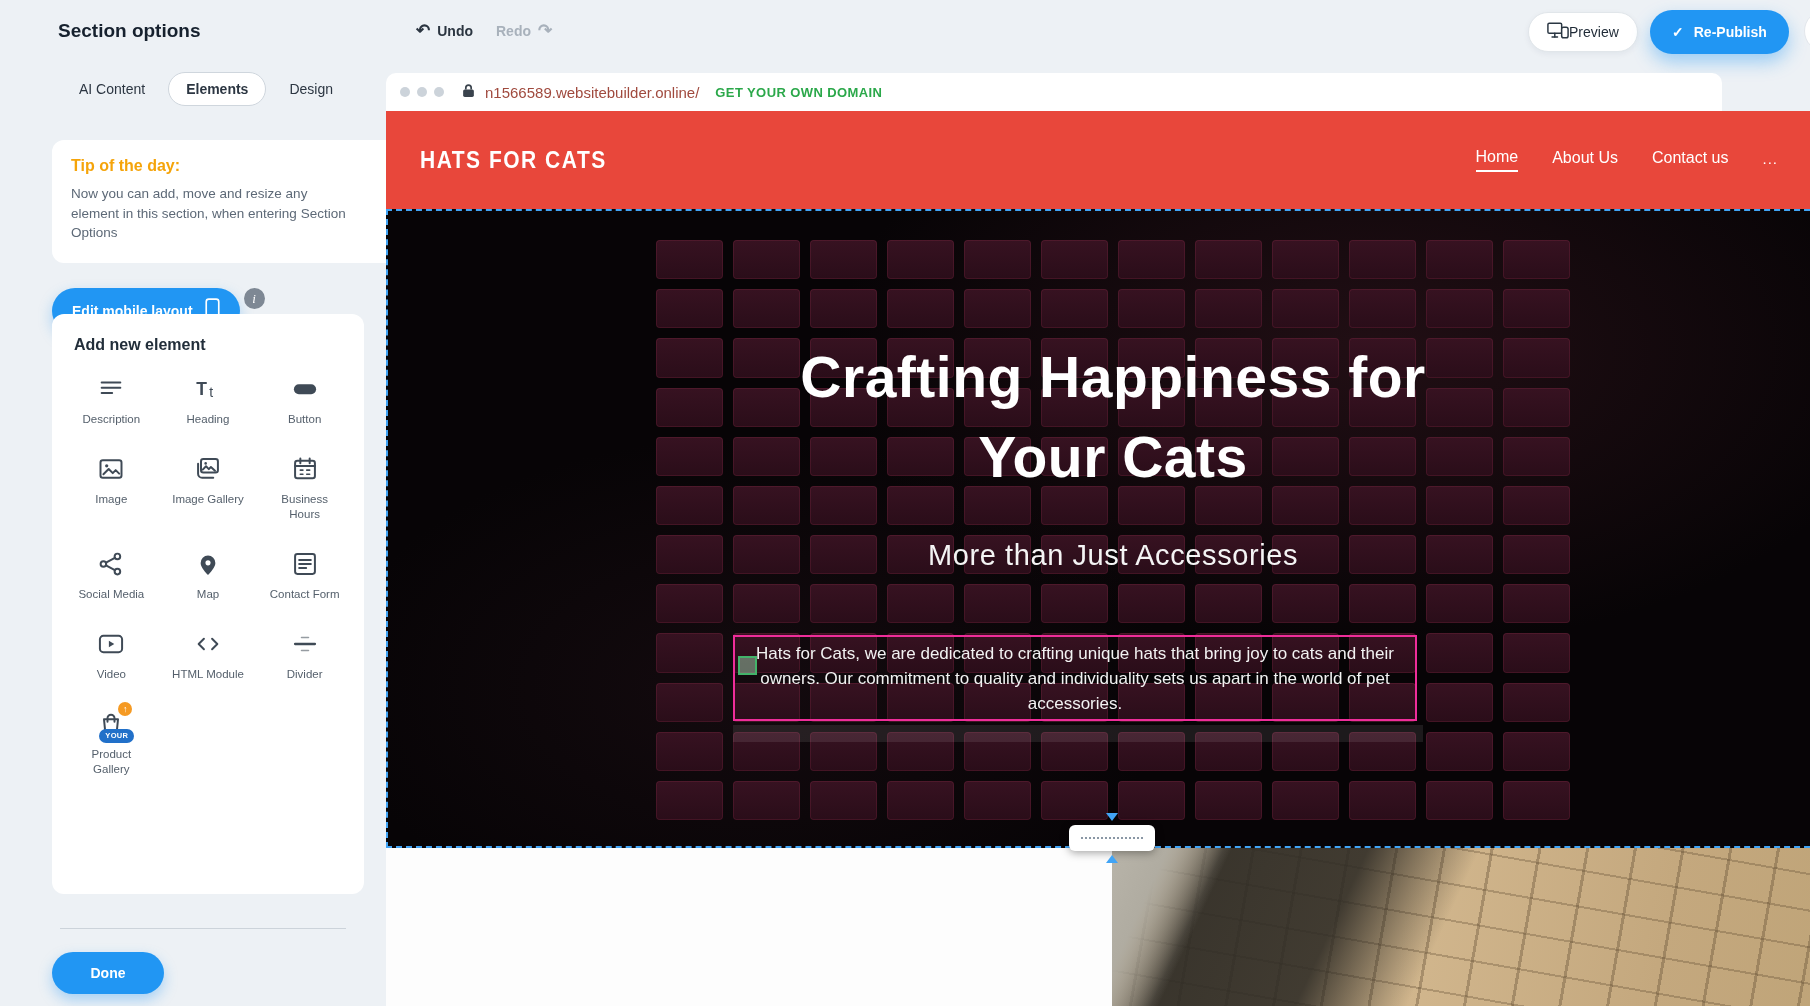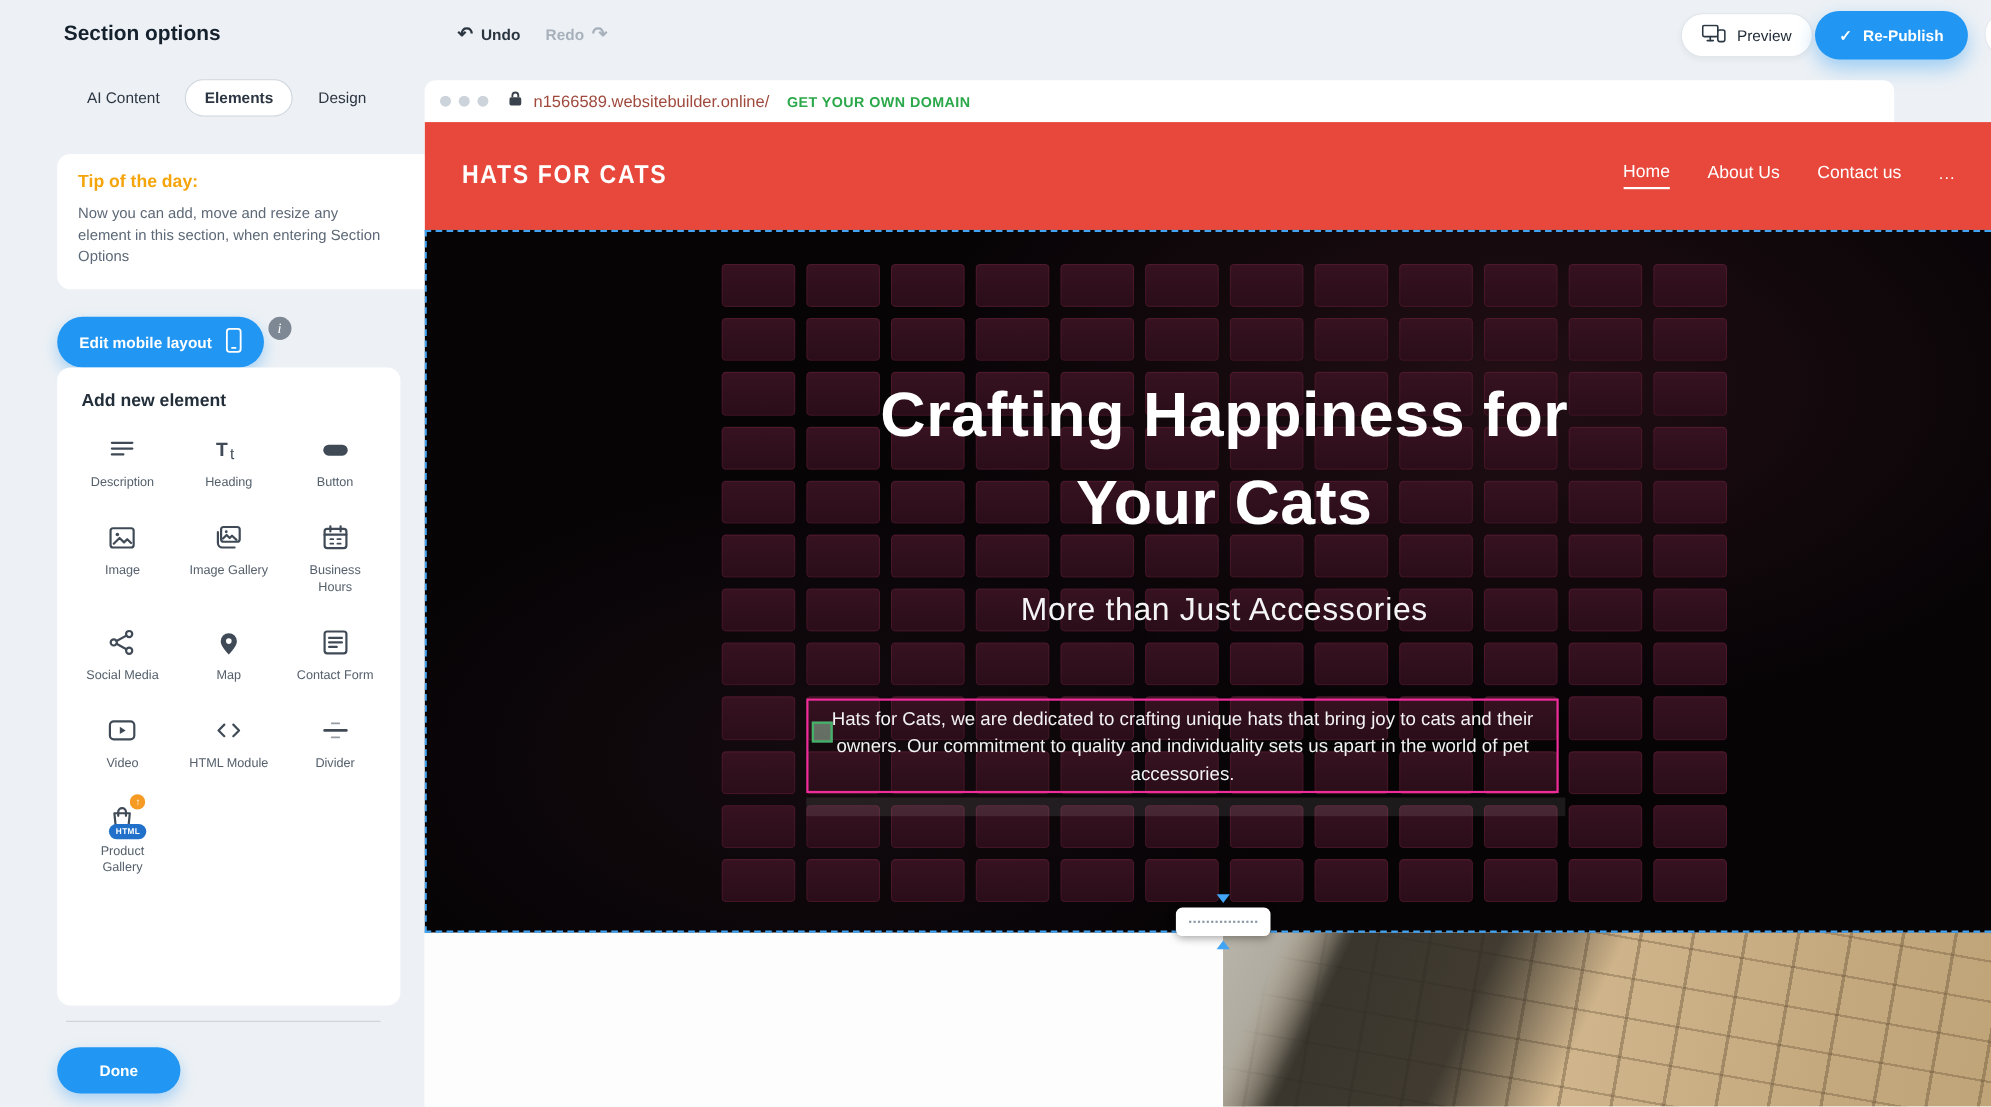--- a/index.html
+++ b/index.html
@@ -8,21 +8,21 @@
   .app { position:absolute; inset:0; width:1810px; height:1006px; background:#edf1f5;margin-left:38px; }
 
   
   .panel-title { position:absolute; left:20px; top:20px; font-size:19px; font-weight:bold; color:#16212e; }
   .undo-btn, .redo-btn { position:absolute; top:22px; display:flex; align-items:center; gap:7px;
     font-size:14px; font-weight:bold; color:#2b3540; cursor:pointer; }
   .undo-btn { left:378px; }
   .redo-btn { left:458px; color:#a8b1bb; }
   .arrow-glyph { font-size:17px; line-height:1; }
   .preview-btn { position:absolute; left:1490px; top:12px; height:40px; padding:0 18px; background:#fff;
-    border:1px solid #e1e6ea; border-radius:20px; display:flex; align-items:center; gap:10px;
+    border:1px solid #e1e6ea; border-radius:20px; display:flex; align-items:center; 
     font-size:14px; color:#1f2a36; box-shadow:0 2px 6px rgba(20,40,70,.06); cursor:pointer; }
   .republish-btn { position:absolute; left:1612px; top:10px; height:44px; padding:0 22px; border-radius:22px;
     background:var(--accent,#2196f3); color:#fff; font-weight:bold; font-size:14px; display:flex;
     align-items:center; gap:10px; box-shadow:0 8px 18px rgba(33,150,243,.40); cursor:pointer; }
   .globe-btn { position:absolute; left:1766px; top:10px; width:42px; height:42px; border-radius:50%;
     background:#fff; border:1px solid #e3e7ec; display:flex; align-items:center; justify-content:center; cursor:pointer; }
 
   
   .tabs { position:absolute; left:24px; top:72px; display:flex; align-items:center; gap:6px; }
   .tab { padding:8px 17px; font-size:14px; color:#2c3642; border-radius:18px; cursor:pointer; }
@@ -34,21 +34,21 @@
   .tip-body { font-size:13.5px; color:#5d6977; line-height:1.45; width:275px; }
 
   .edit-mobile-row { position:absolute; left:14px; top:288px; display:flex; align-items:flex-start; gap:4px; }
   .edit-mobile-btn { height:46px; border-radius:23px; background:var(--accent,#2196f3); color:#fff;
     font-weight:bold; font-size:14px; display:flex; align-items:center; gap:12px; padding:0 20px;
     box-shadow:0 6px 14px rgba(33,150,243,.35); cursor:pointer; }
   .info-icon { width:21px; height:21px; border-radius:50%; background:#7e8894; color:#fff;
     font-family:"Liberation Serif",serif; font-style:italic; font-size:13px; display:flex;
     align-items:center; justify-content:center; cursor:pointer; }
 
-  .add-card { position:absolute; left:14px; top:334px; width:312px; height:580px; background:#fff;
+  .add-card { position:absolute; left:14px; top:314px; width:312px; height:580px; background:#fff;
     border-radius:12px; padding:22px 14px; }
   .add-title { font-size:16px; font-weight:bold; color:#222e3a; padding-left:8px; }
   .elem-grid { margin-top:20px; display:grid; grid-template-columns:repeat(3,1fr); row-gap:27px; column-gap:6px; }
   .elem-item { display:flex; flex-direction:column; align-items:center; gap:8px; cursor:pointer; }
   .elem-icon { height:30px; display:flex; align-items:center; justify-content:center; position:relative; }
   .elem-icon svg { width:28px; height:28px; }
   .elem-label { font-size:11.5px; color:#55606c; text-align:center; line-height:1.3; max-width:72px; }
   .pg-wrap { position:relative; display:inline-flex; }
   .pg-badge { position:absolute; top:-8px; right:-7px; width:14px; height:14px; border-radius:50%;
     background:#f59a23; color:#fff; font-size:9px; line-height:14px; text-align:center; }
@@ -309,21 +309,21 @@
           <span class="elem-label">Divider</span>
         </div>
         <div class="elem-item">
           <span class="elem-icon">
             <span class="pg-wrap">
               <svg viewBox="0 0 24 24" fill="none" stroke="#3f4a56" stroke-width="1.7" stroke-linecap="round" stroke-linejoin="round">
                 <path d="M6 8h12l-1.2 12H7.2L6 8z"></path>
                 <path d="M9 10V7a3 3 0 0 1 6 0v3"></path>
               </svg>
               <span class="pg-badge">↑</span>
-              <span class="pg-shop">HTML</span>
+              <span class="pg-shop">YOUR</span>
             </span>
           </span>
           <span class="elem-label">Product Gallery</span>
         </div>
       </div>
   </div>
 
   <div class="sidebar-divider"></div>
   <div class="done-btn">Done</div>
 

